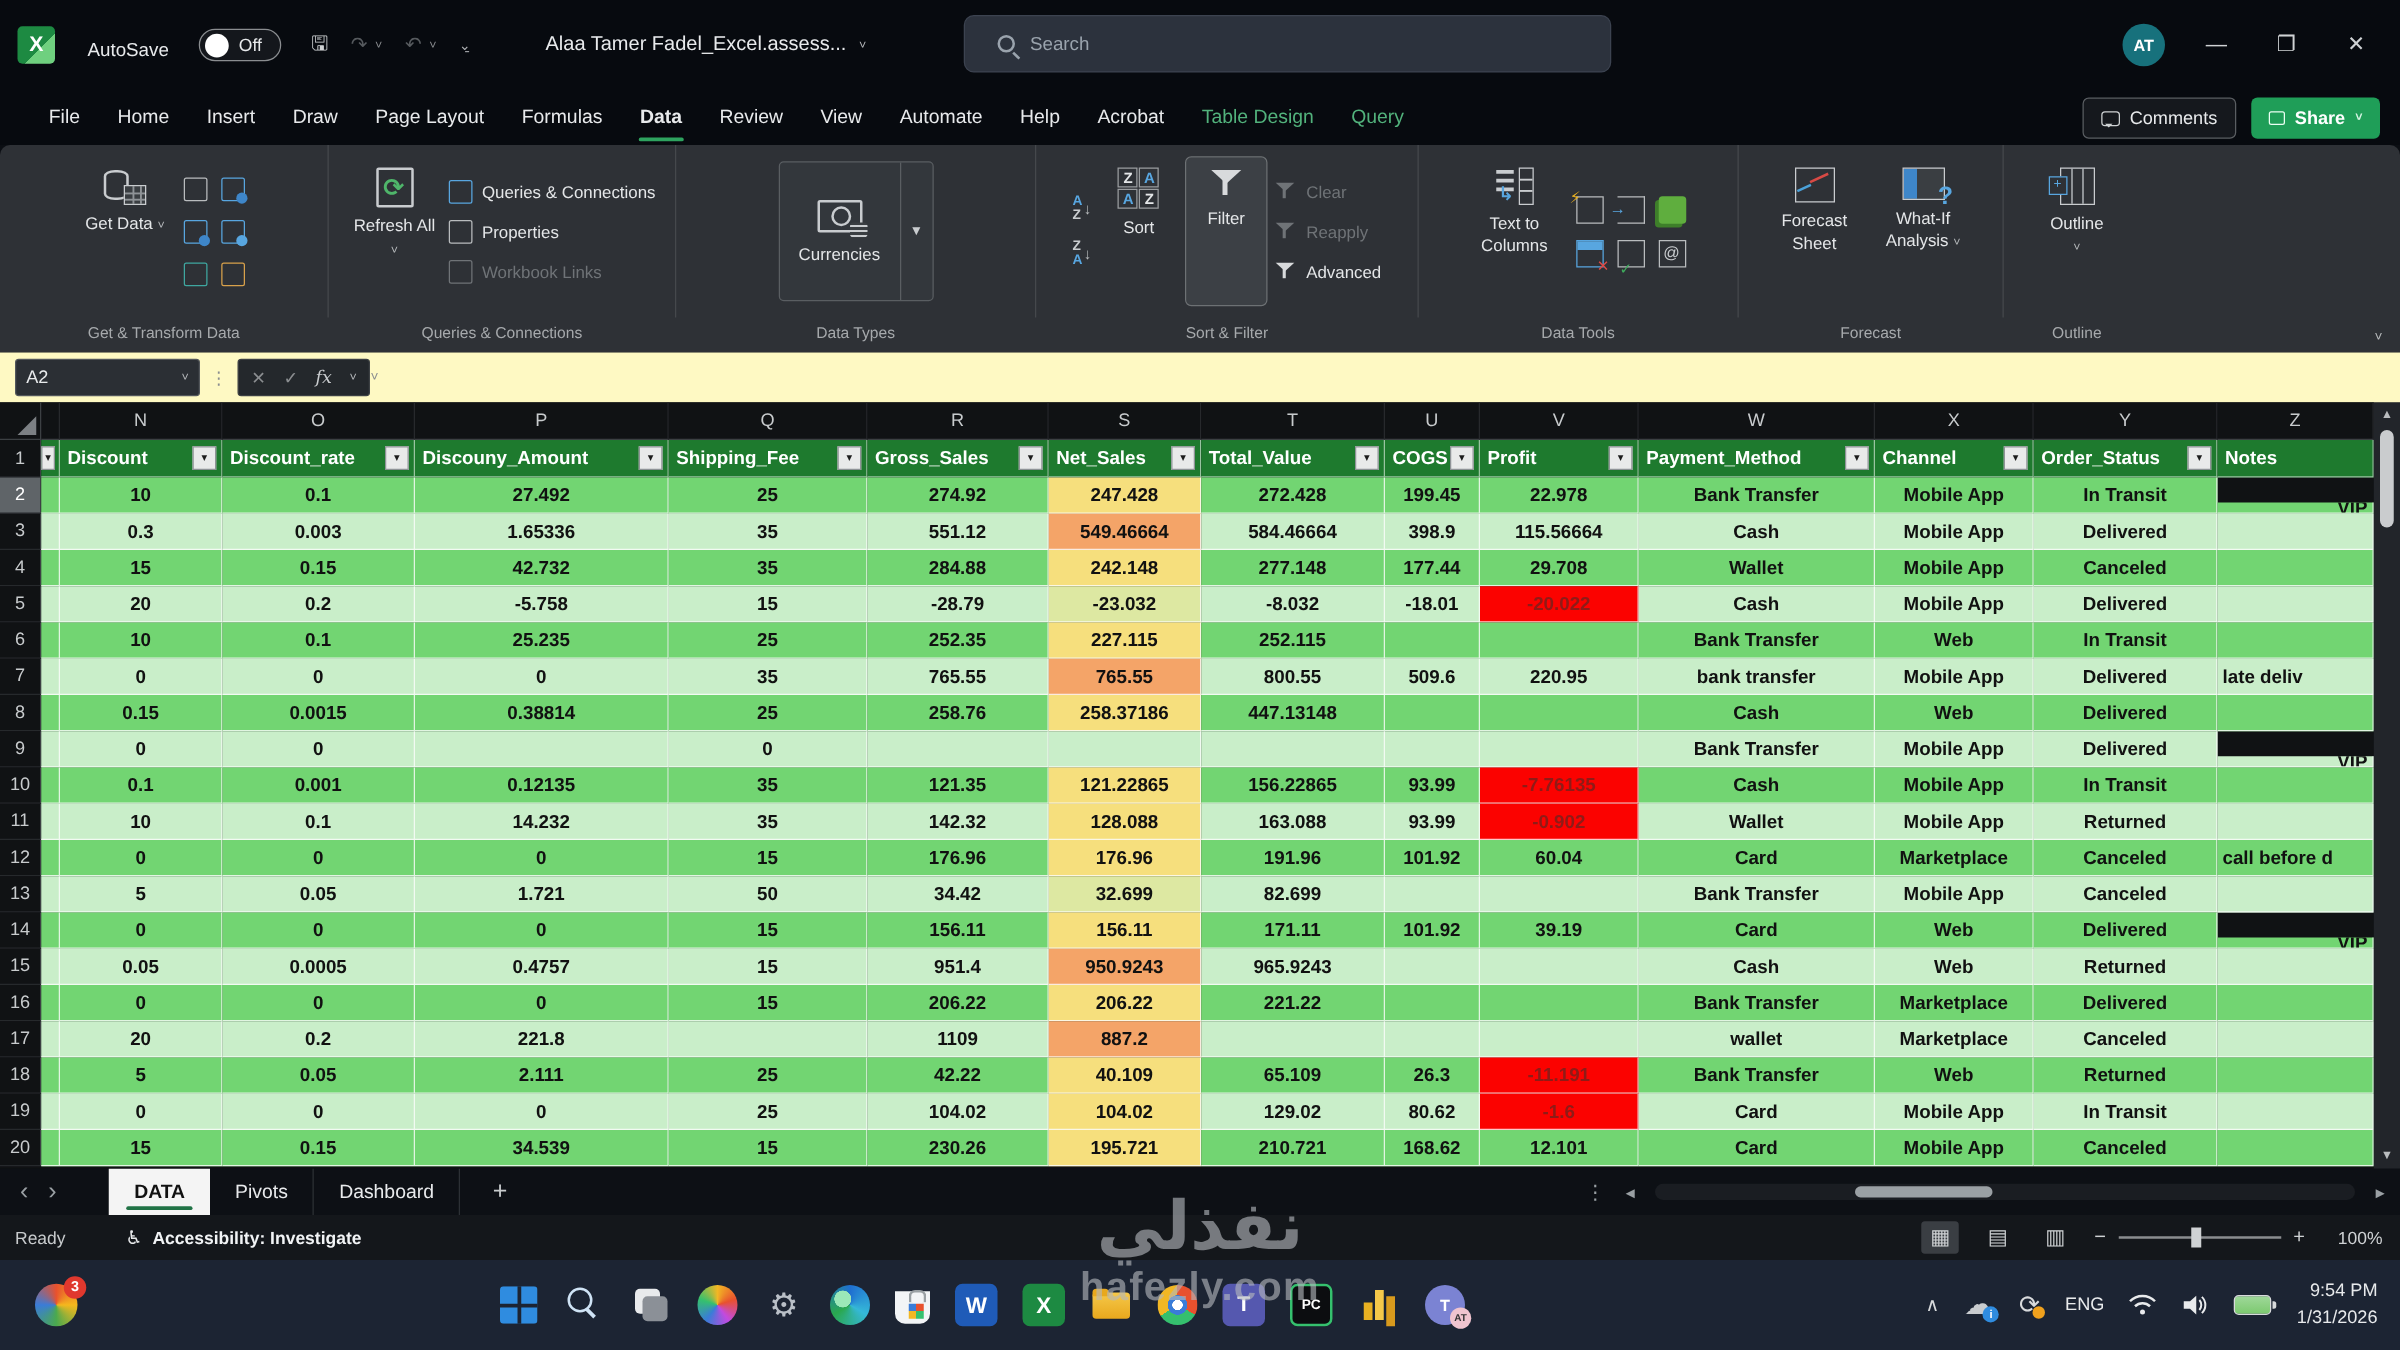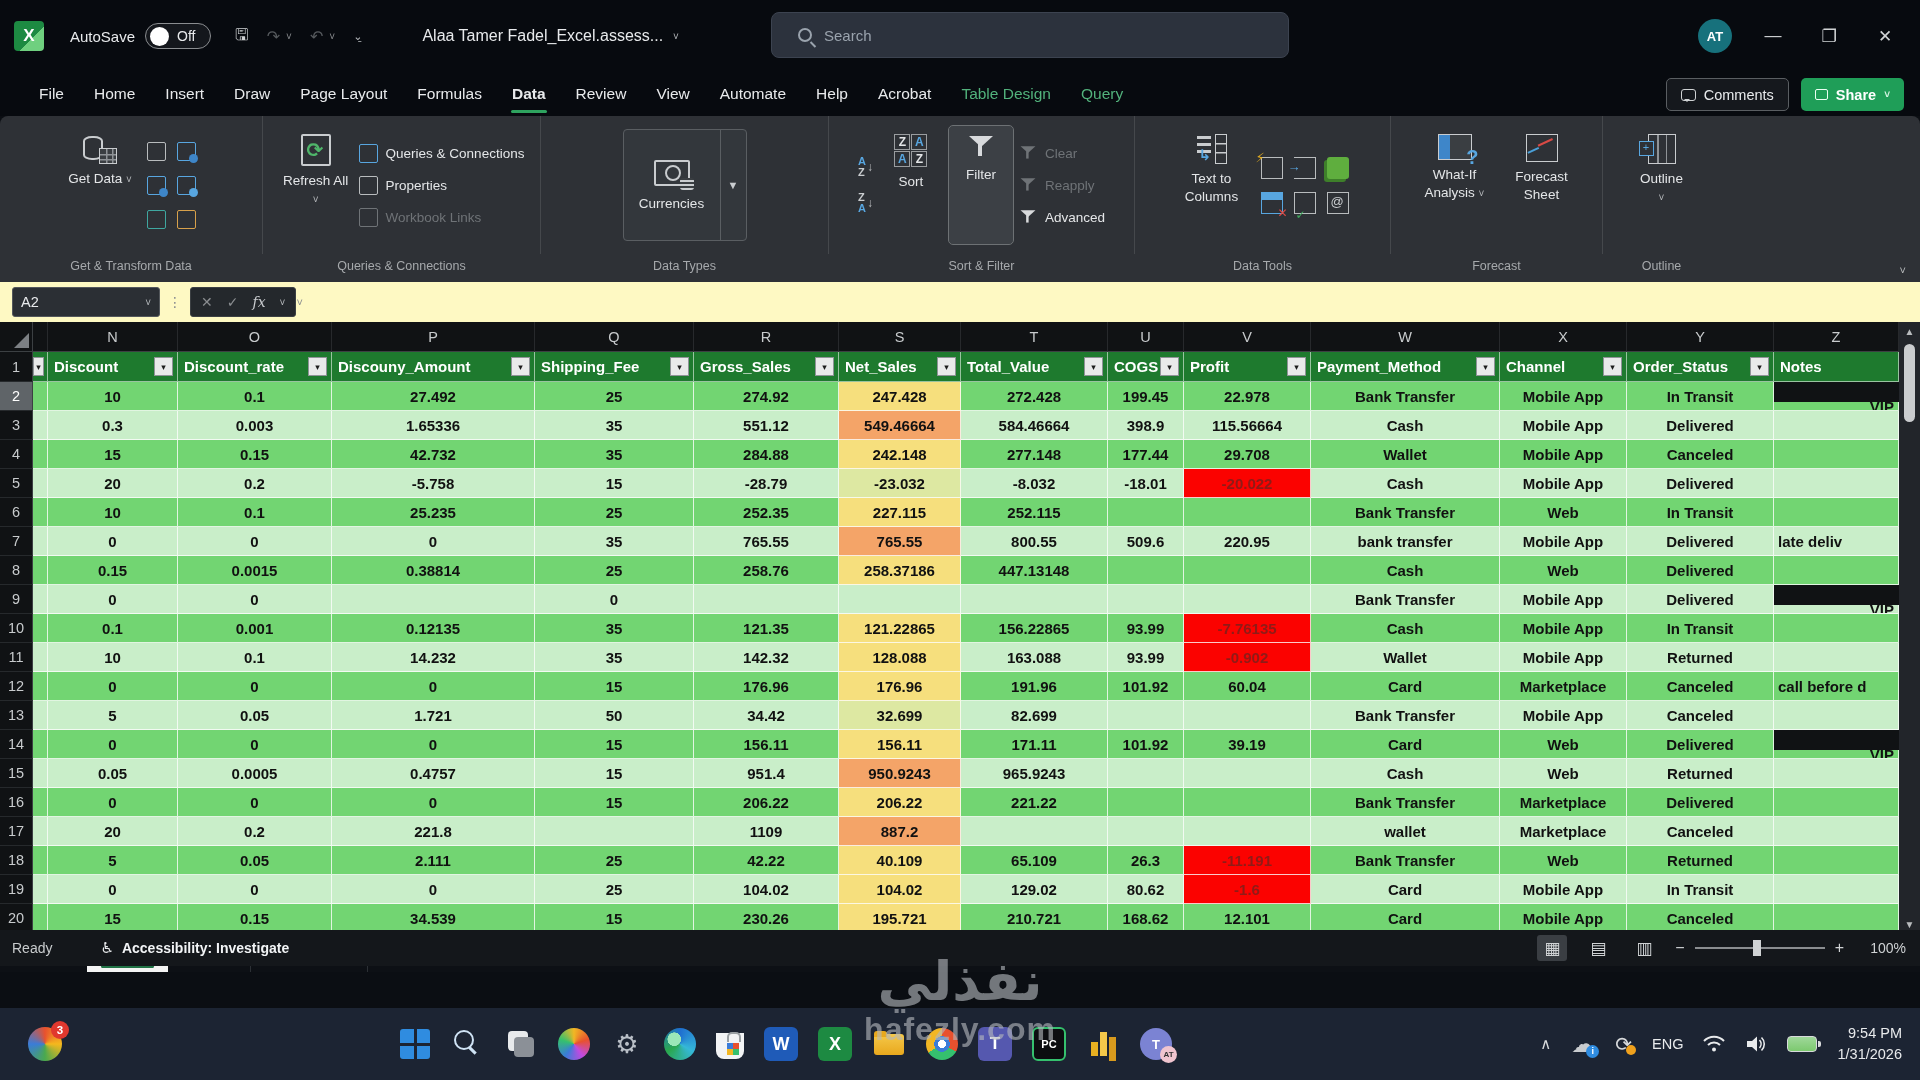--- a/index.html
+++ b/index.html
@@ -2,21 +2,21 @@
 <html><head>
 <meta charset="utf-8">
 <style>
   *{margin:0;padding:0;box-sizing:border-box;font-family:"Liberation Sans","DejaVu Sans",sans-serif;}
   html,body{width:1920px;height:1080px;overflow:hidden;background:#000;}
   .screen{position:relative;width:1920px;height:1080px;background:#0b0e13;}
 
   
   .titlebar{position:absolute;left:0;top:0;width:1920px;height:72px;background:#070a0f;display:flex;align-items:center;}
   .xl-icon{width:30px;height:30px;margin-left:14px;border-radius:4px;background:linear-gradient(135deg,#1d8a42 60%,#6fd07f 60%);display:flex;align-items:center;justify-content:center;color:#fff;font-weight:700;font-size:17px;}
-  .autosave{display:flex;align-items:center;margin-left:26px;color:#e8eaec;font-size:15px;gap:10px;}
+  .autosave{display:flex;align-items:flex-end;margin-left:26px;color:#e8eaec;font-size:15px;gap:24px;}
   .as-pill{width:66px;height:26px;border:1px solid #8a8d90;border-radius:14px;display:flex;align-items:center;padding:0 8px 0 4px;gap:8px;background:#14171c;}
   .as-knob{width:19px;height:19px;border-radius:50%;background:#fff;}
   .as-state{color:#e8eaec;font-size:14px;}
   .qat{display:flex;align-items:center;gap:18px;margin-left:24px;color:#cfd2d4;}
   .qat .dis{color:#565a5e;}
   .qat-chev{font-size:10px;color:#8a8d90;margin-left:-12px;}
   .doc-title{margin-left:60px;color:#e8eaec;font-size:16px;display:flex;align-items:center;gap:10px;white-space:nowrap;}
   .chev{font-size:10px;color:#b6b9bc;}
   .searchbox{position:absolute;left:771px;top:12px;width:518px;height:46px;background:#2c323d;border:1px solid #3c4350;border-radius:8px;display:flex;align-items:center;padding-left:26px;gap:12px;}
   .searchbox .mag{width:14px;height:14px;border:2px solid #9aa3ad;border-radius:50%;position:relative;}
@@ -150,21 +150,21 @@
   .sheettab{height:100%;display:flex;align-items:center;padding:0 20px;color:#e8eaec;font-size:15.5px;position:relative;border-right:1px solid #2c3035;}
   .sheettab.active{background:#f4f4f4;color:#111;font-weight:700;border-right:none;}
   .sheettab.active .tund{position:absolute;left:14px;right:14px;bottom:4px;height:3px;background:#217346;border-radius:2px;}
   .tab-add{color:#c8cbcd;font-size:20px;padding:0 26px;}
   .tab-right{position:absolute;right:10px;display:flex;align-items:center;gap:14px;color:#9aa0a4;}
   .hs-track{width:560px;height:13px;background:#1a1d22;border-radius:7px;position:relative;}
   .hs-thumb{position:absolute;left:160px;top:2px;width:110px;height:9px;background:#9aa0a4;border-radius:5px;}
   .hs-arrow{color:#9aa0a4;font-size:12px;}
 
   
-  .statusbar{position:absolute;left:0;top:930px;width:1920px;height:36px;background:#14171b;display:flex;align-items:center;color:#cfd2d4;}
+  .statusbar{position:absolute;left:0;top:972px;width:1920px;height:36px;background:#14171b;display:flex;align-items:center;color:#cfd2d4;}
   .sb-ready{font-size:14px;margin-left:12px;color:#c8cbcd;}
   .sb-acc{display:flex;align-items:center;gap:8px;margin-left:48px;font-size:14px;font-weight:700;color:#f2f4f6;}
   .acc-ico{font-size:15px;color:#e8eaec;}
   .sb-right{position:absolute;right:14px;display:flex;align-items:center;gap:16px;}
   .viewbtn{font-size:17px;color:#cfd2d4;width:30px;height:26px;display:flex;align-items:center;justify-content:center;border-radius:3px;}
   .viewbtn.active{background:#3a3e43;}
   .zoomline{display:flex;align-items:center;gap:10px;}
   .zl-track{width:130px;height:2px;background:#8a8d90;position:relative;}
   .zl-thumb{position:absolute;left:58px;top:-7px;width:8px;height:16px;background:#cfd2d4;}
   .zl-sign{font-size:16px;color:#cfd2d4;}
@@ -435,27 +435,27 @@
           <span class="cons-ico"></span>
           <span class="cube-ico"></span>
           <span class="rd-ico"></span>
           <span class="dv-ico"></span>
           <span class="dm-ico"></span>
         </div>
         <div class="rlabel">Data Tools</div>
       </div>
 
       <div class="rgroup" style="width:212px;">
+        <div class="bigbtn" style="width:78px;">
+          <span class="fc-ico"></span>
+          <span class="blab">Forecast Sheet</span>
+        </div>
         <div class="bigbtn" style="width:84px;">
           <span class="wi-ico"></span>
           <span class="blab"><span>What-If Analysis</span> <span class="chev">˅</span></span>
-        </div>
-        <div class="bigbtn" style="width:78px;">
-          <span class="fc-ico"></span>
-          <span class="blab">Forecast Sheet</span>
         </div>
         <div class="rlabel">Forecast</div>
       </div>
 
       <div class="rgroup" style="width:118px;">
         <div class="bigbtn">
           <span class="ol-ico"></span>
           <span class="blab"><span>Outline</span><br><span class="chev">˅</span></span>
         </div>
         <div class="rlabel">Outline</div>

